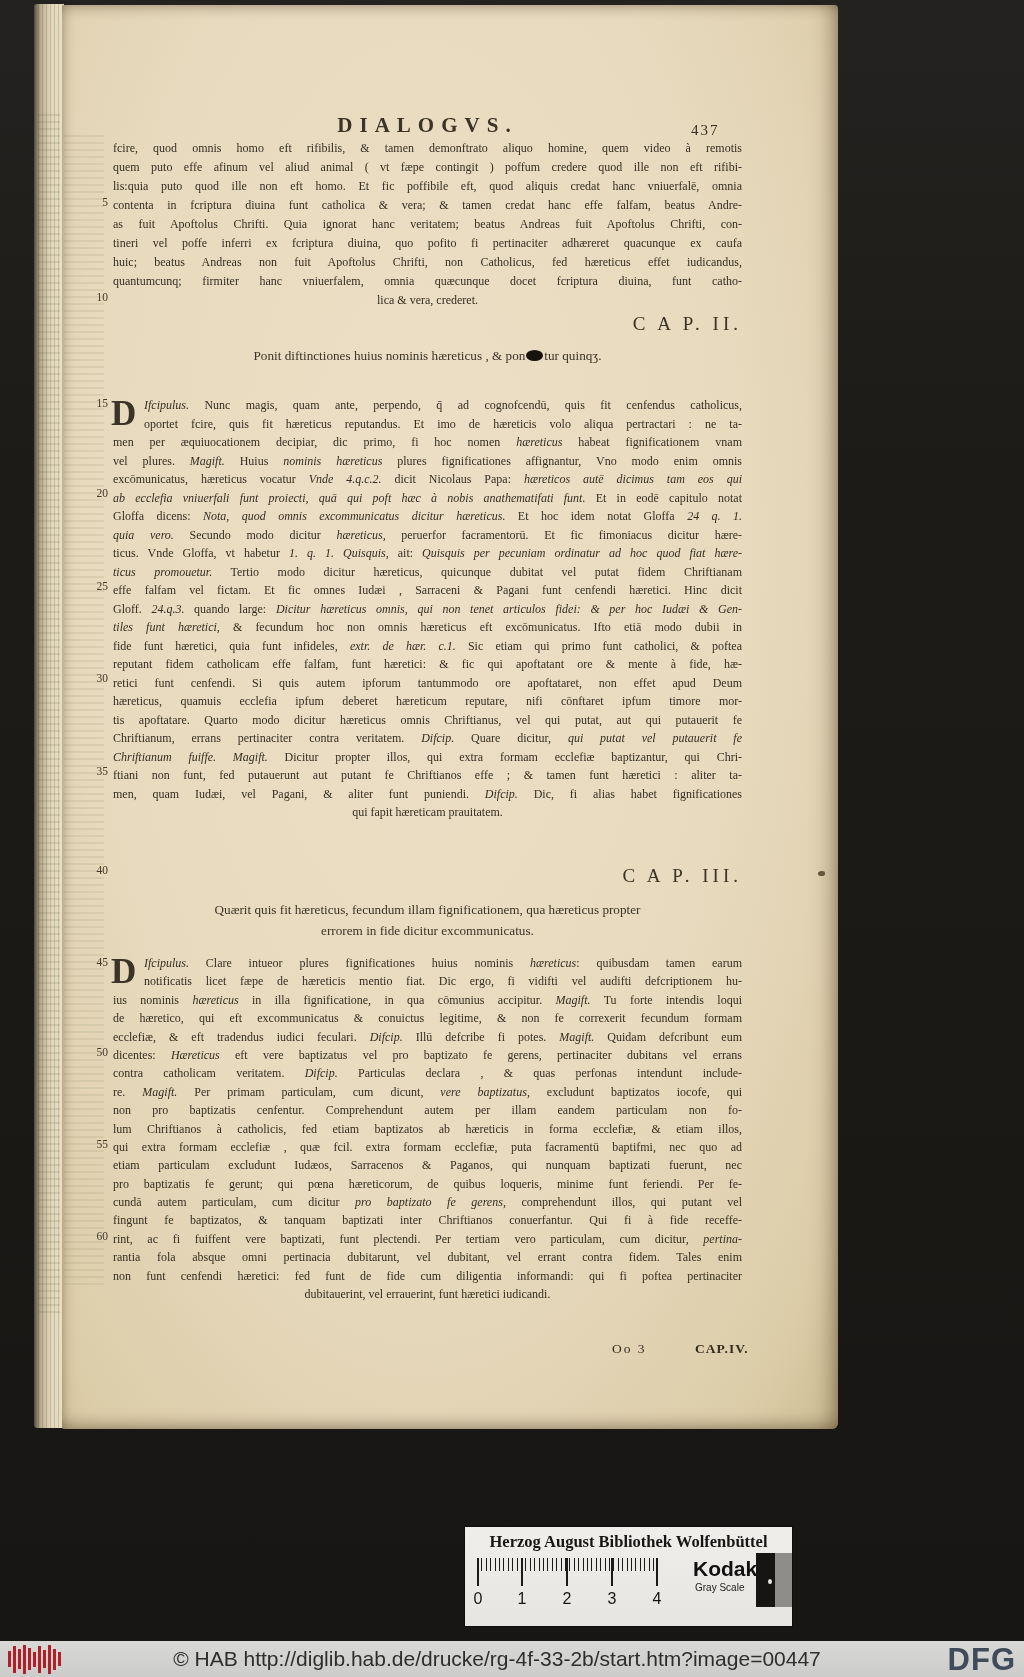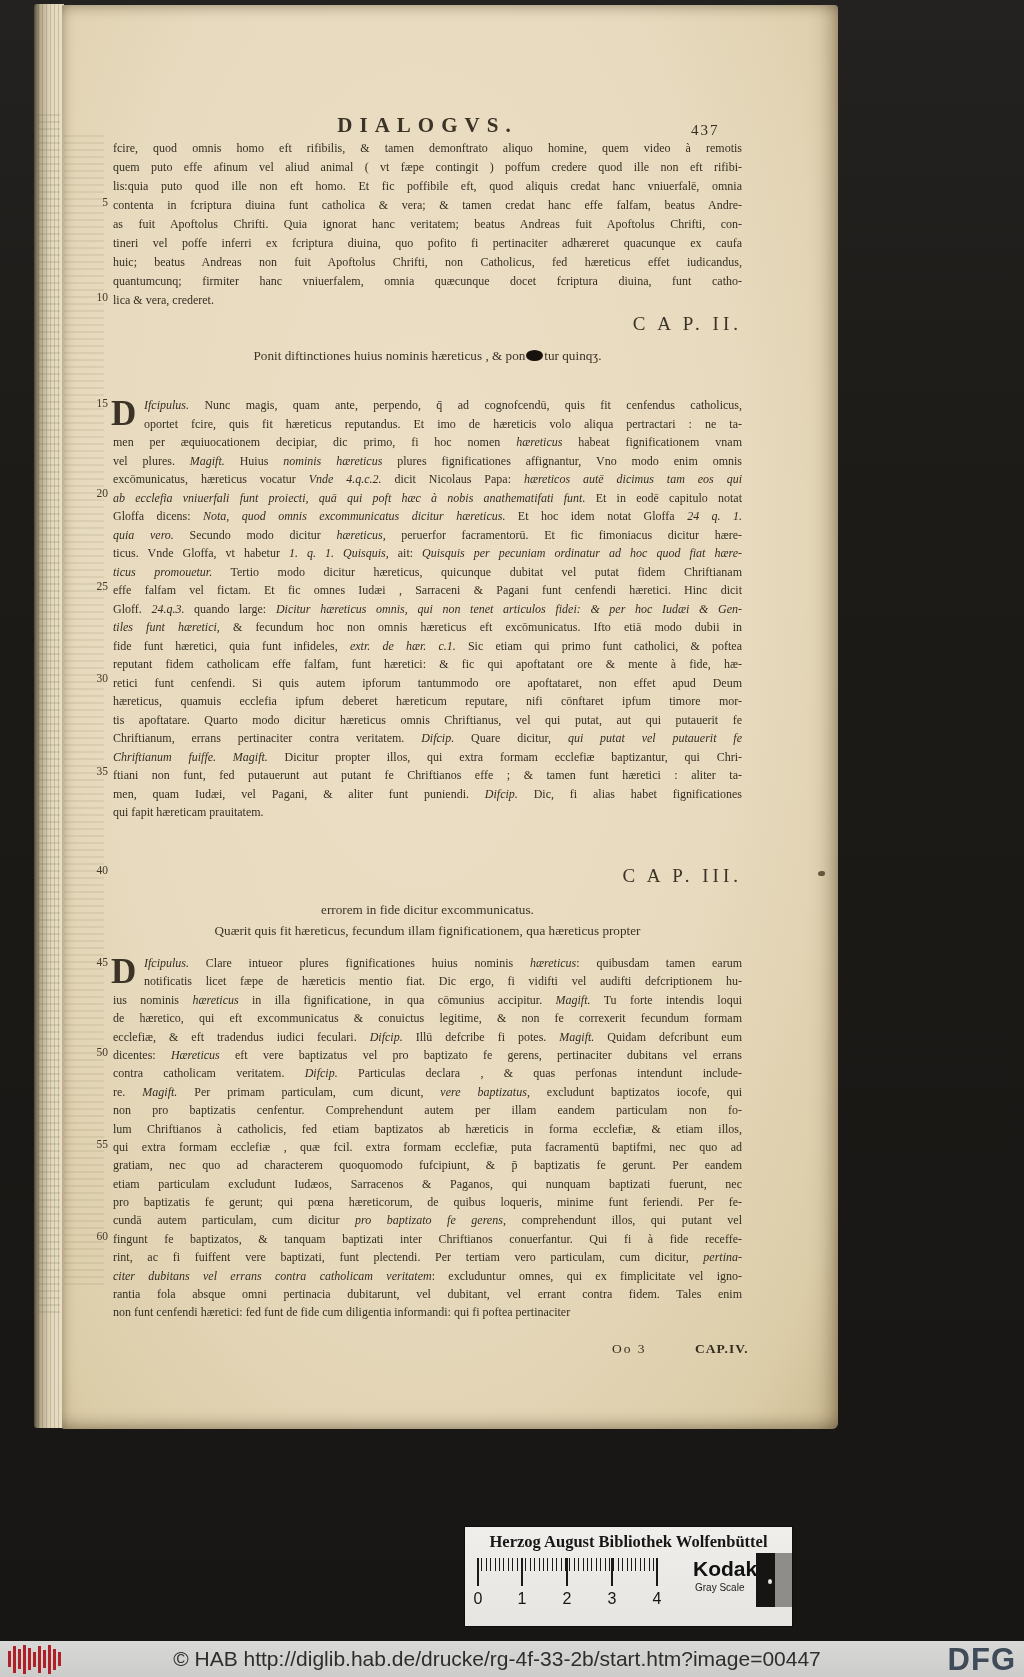--- a/index.html
+++ b/index.html
@@ -41,21 +41,21 @@
     position:absolute;left:51px;width:629px;top:108px;text-align:center;
     font-size:21px;font-weight:bold;letter-spacing:7px;color:#3a3326;
   }
   .pagenum{position:absolute;left:629px;top:117px;font-size:15px;letter-spacing:2px;}
   
   .mnum{position:absolute;left:22px;width:24px;text-align:right;font-size:11.5px;color:#43392a;}
   
   .para{position:absolute;left:51px;width:629px;font-size:12px;box-sizing:border-box;}
   .tl{position:relative;text-align:justify;overflow:hidden;white-space:normal;box-sizing:border-box;}
   .tl::after{content:"";display:inline-block;width:100%;}
-  .tl:last-child{text-align:left;}
+  .tl:last-child{text-align:center;}
   .tl:last-child::after{display:none;}
   #para1 .tl{line-height:19px;height:19px;}
   #para2 .tl{line-height:18.5px;height:18.5px;}
   #para3 .tl{line-height:18.4px;height:18.4px;}
   .has-dropcap .tl:nth-child(-n+2){padding-left:31px;}
   .dropcap{
     position:absolute;font-size:35px;line-height:33px;font-weight:bold;color:#3a3326;
     width:28px;text-align:left;
   }
   
@@ -185,46 +185,45 @@
       <div class="tl"><span>tis apoftatare. Quarto modo dicitur hæreticus omnis Chriftianus, vel qui putat, aut qui putauerit fe</span></div>
       <div class="tl"><span>Chriftianum, errans pertinaciter contra veritatem. </span><i>Difcip.</i><span> Quare dicitur, </span><i>qui putat vel putauerit fe</i></div>
       <div class="tl"><i>Chriftianum fuiffe. Magift.</i><span> Dicitur propter illos, qui extra formam ecclefiæ baptizantur, qui Chri-</span></div>
       <div class="tl"><span>ftiani non funt, fed putauerunt aut putant fe Chriftianos effe ; &amp; tamen funt hæretici : aliter ta-</span></div>
       <div class="tl"><span>men, quam Iudæi, vel Pagani, &amp; aliter funt puniendi. </span><i>Difcip.</i><span> Dic, fi alias habet fignificationes</span></div>
       <div class="tl"><span>qui fapit hæreticam prauitatem.</span></div>
     </div>
 
   <div class="cap-heading" style="top:860px">C A P.  III.</div>
   <div class="cap-sub" style="top:894px">
+      <div class="sub-line"><span>Quærit quis fit hæreticus, fecundum illam fignificationem, qua hæreticus propter</span></div>
       <div class="sub-line"><span>errorem in fide dicitur excommunicatus.</span></div>
-      <div class="sub-line"><span>Quærit quis fit hæreticus, fecundum illam fignificationem, qua hæreticus propter</span></div>
     </div>
 
   <div class="dropcap" style="left:49px;top:950px">D</div>
   <div class="para has-dropcap" id="para3" style="top:949px">
       <div class="tl"><i>Ifcipulus.</i><span> Clare intueor plures fignificationes huius nominis </span><i>hæreticus</i><span>: quibusdam tamen earum</span></div>
       <div class="tl"><span>notificatis licet fæpe de hæreticis mentio fiat. Dic ergo, fi vidifti vel audifti defcriptionem hu-</span></div>
       <div class="tl"><span>ius nominis </span><i>hæreticus</i><span> in illa fignificatione, in qua cōmunius accipitur. </span><i>Magift.</i><span> Tu forte intendis loqui</span></div>
       <div class="tl"><span>de hæretico, qui eft excommunicatus &amp; conuictus legitime, &amp; non fe correxerit fecundum formam</span></div>
       <div class="tl"><span>ecclefiæ, &amp; eft tradendus iudici feculari. </span><i>Difcip.</i><span> Illū defcribe fi potes. </span><i>Magift.</i><span> Quidam defcribunt eum</span></div>
       <div class="tl"><span>dicentes: </span><i>Hæreticus</i><span> eft vere baptizatus vel pro baptizato fe gerens, pertinaciter dubitans vel errans</span></div>
       <div class="tl"><span>contra catholicam veritatem. </span><i>Difcip.</i><span> Particulas declara , &amp; quas perfonas intendunt include-</span></div>
       <div class="tl"><span>re. </span><i>Magift.</i><span> Per primam particulam, cum dicunt, </span><i>vere baptizatus</i><span>, excludunt baptizatos iocofe, qui</span></div>
       <div class="tl"><span>non pro baptizatis cenfentur.  Comprehendunt autem per illam eandem particulam non fo-</span></div>
       <div class="tl"><span>lum Chriftianos à catholicis, fed etiam baptizatos ab hæreticis in forma ecclefiæ, &amp; etiam illos,</span></div>
       <div class="tl"><span>qui extra formam ecclefiæ , quæ fcil. extra formam ecclefiæ, puta facramentū baptifmi, nec quo ad</span></div>
-      <div class="tl"><span>gratiam, nec quo ad characterem quoquomodo fufcipiunt, &amp; p̄ baptizatis fe gerunt.  Per eandem</span></div>
       <div class="tl"><span>etiam particulam excludunt Iudæos, Sarracenos &amp; Paganos, qui nunquam baptizati fuerunt, nec</span></div>
       <div class="tl"><span>pro baptizatis fe gerunt; qui pœna hæreticorum, de quibus loqueris, minime funt feriendi. Per fe-</span></div>
       <div class="tl"><span>cundā autem particulam, cum dicitur </span><i>pro baptizato fe gerens</i><span>, comprehendunt illos, qui putant vel</span></div>
       <div class="tl"><span>fingunt fe baptizatos, &amp; tanquam baptizati inter Chriftianos conuerfantur.  Qui fi à fide receffe-</span></div>
       <div class="tl"><span>rint, ac fi fuiffent vere baptizati, funt plectendi. Per tertiam vero particulam, cum dicitur, </span><i>pertina-</i></div>
-      <div class="tl"><i>citer dubitans vel errans contra catholicam veritatem</i><span>: excluduntur omnes, qui ex fimplicitate vel igno-</span></div>
       <div class="tl"><span>rantia fola absque omni pertinacia dubitarunt, vel dubitant, vel errant contra fidem.  Tales enim</span></div>
       <div class="tl"><span>non funt cenfendi hæretici: fed funt de fide cum diligentia informandi: qui fi poftea pertinaciter</span></div>
+      <div class="tl"><span>dubitauerint, vel errauerint, funt hæretici iudicandi.</span></div>
     </div>
 
   <div class="sig">Oo 3</div>
   <div class="catchword">CAP.IV.</div>
   <div class="ink-mark"></div>
 </div>
 
 <div class="cal-label">
   <div class="cal-title">Herzog August Bibliothek Wolfenbüttel</div>
   <div class="ruler">

